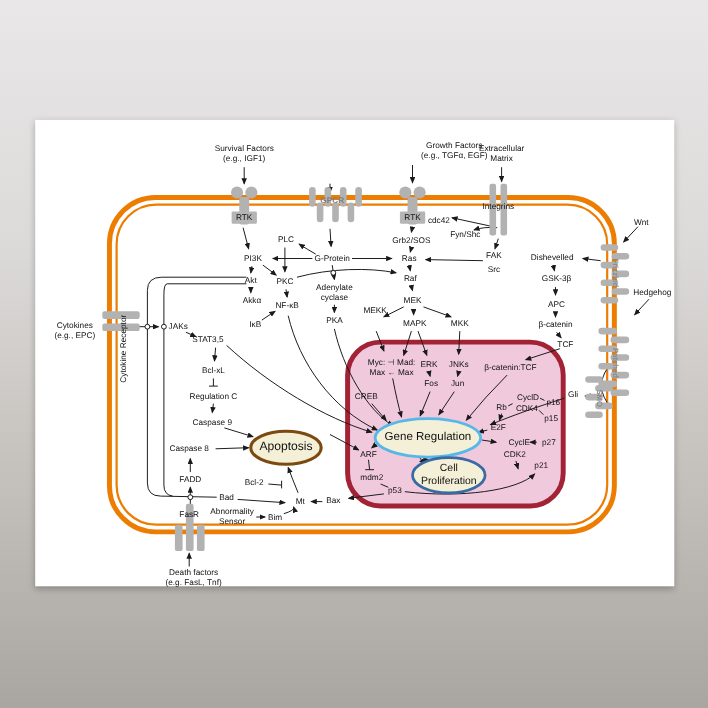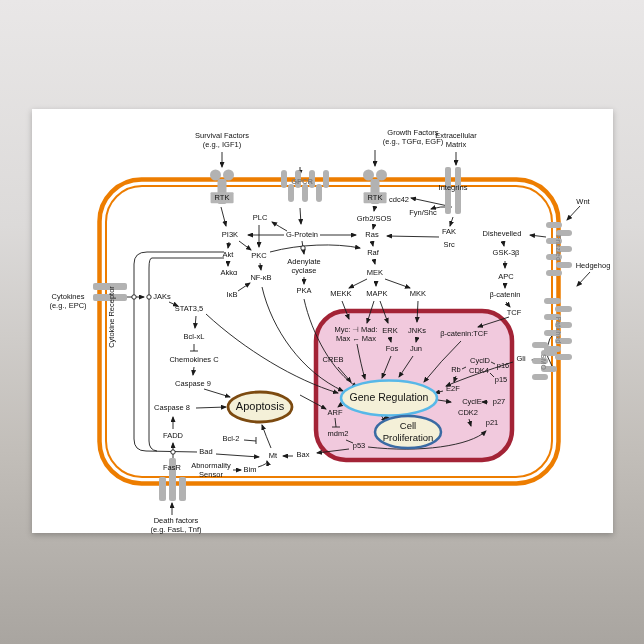--- a/index.html
+++ b/index.html
@@ -231,21 +231,21 @@
       <div class="lbl" style="left: 304px; top: 266px;">Adenylate
 cyclase</div>
       <div class="lbl" style="left: 373px; top: 253px;">Raf</div>
       <div class="lbl" style="left: 502px; top: 234px;">Dishevelled</div>
       <div class="lbl" style="left: 229px; top: 273px;">Akkα</div>
       <div class="lbl" style="left: 261px; top: 278px;">NF-κB</div>
       <div class="lbl" style="left: 506px; top: 253px;">GSK-3β</div>
       <div class="lbl" style="left: 375px; top: 273px;">MEK</div>
       <div class="lbl" style="left: 232px; top: 295px;">IκB</div>
       <div class="lbl" style="left: 304px; top: 291px;">PKA</div>
-      <div class="lbl" style="left: 341px; top: 294px;">MEKK</div>
+      <div class="lbl" style="left: 341px; top: 282px;">MEKK</div>
       <div class="lbl" style="left: 377px; top: 294px;">MAPK</div>
       <div class="lbl" style="left: 418px; top: 294px;">MKK</div>
       <div class="lbl" style="left: 506px; top: 277px;">APC</div>
       <div class="lbl" style="left: 505px; top: 295px;">β-catenin</div>
       <div class="lbl" style="left: 162px; top: 297px;">JAKs</div>
       <div class="lbl" style="left: 189px; top: 309px;">STAT3,5</div>
       <div class="lbl" style="left: 514px; top: 313px;">TCF</div>
       <div class="lbl" style="left: 356px; top: 334px;">Myc: ⊣ Mad:
 Max ← Max</div>
       <div class="lbl" style="left: 390px; top: 331px;">ERK</div>
@@ -253,21 +253,21 @@
       <div class="lbl" style="left: 464px; top: 334px;">β-catenin:TCF</div>
       <div class="lbl" style="left: 392px; top: 349px;">Fos</div>
       <div class="lbl" style="left: 416px; top: 349px;">Jun</div>
       <div class="lbl" style="left: 194px; top: 337px;">Bcl-xL</div>
       <div class="lbl" style="left: 333px; top: 360px;">CREB</div>
       <div class="lbl" style="left: 480px; top: 361px;">CyclD</div>
       <div class="lbl" style="left: 503px; top: 366px;">p16</div>
       <div class="lbl" style="left: 479px; top: 371px;">CDK4</div>
       <div class="lbl" style="left: 456px; top: 370px;">Rb</div>
       <div class="lbl" style="left: 501px; top: 380px;">p15</div>
-      <div class="lbl" style="left: 194px; top: 360px;">Chemokines C</div>
+      <div class="lbl" style="left: 194px; top: 360px;">Regulation C</div>
       <div class="lbl" style="left: 453px; top: 389px;">E2F</div>
       <div class="lbl" style="left: 521px; top: 359px; text-align: center;">Gli</div>
       <div class="lbl" style="left: 193px; top: 384px;">Caspase 9</div>
       <div class="lbl" style="left: 472px; top: 402px;">CyclE</div>
       <div class="lbl" style="left: 499px; top: 402px;">p27</div>
       <div class="lbl" style="left: 468px; top: 413px;">CDK2</div>
       <div class="lbl" style="left: 172px; top: 408px;">Caspase 8</div>
       <div class="lbl" style="left: 492px; top: 423px;">p21</div>
       <div class="lbl" style="left: 335px; top: 413px;">ARF</div>
       <div class="lbl" style="left: 338px; top: 434px;">mdm2</div>

